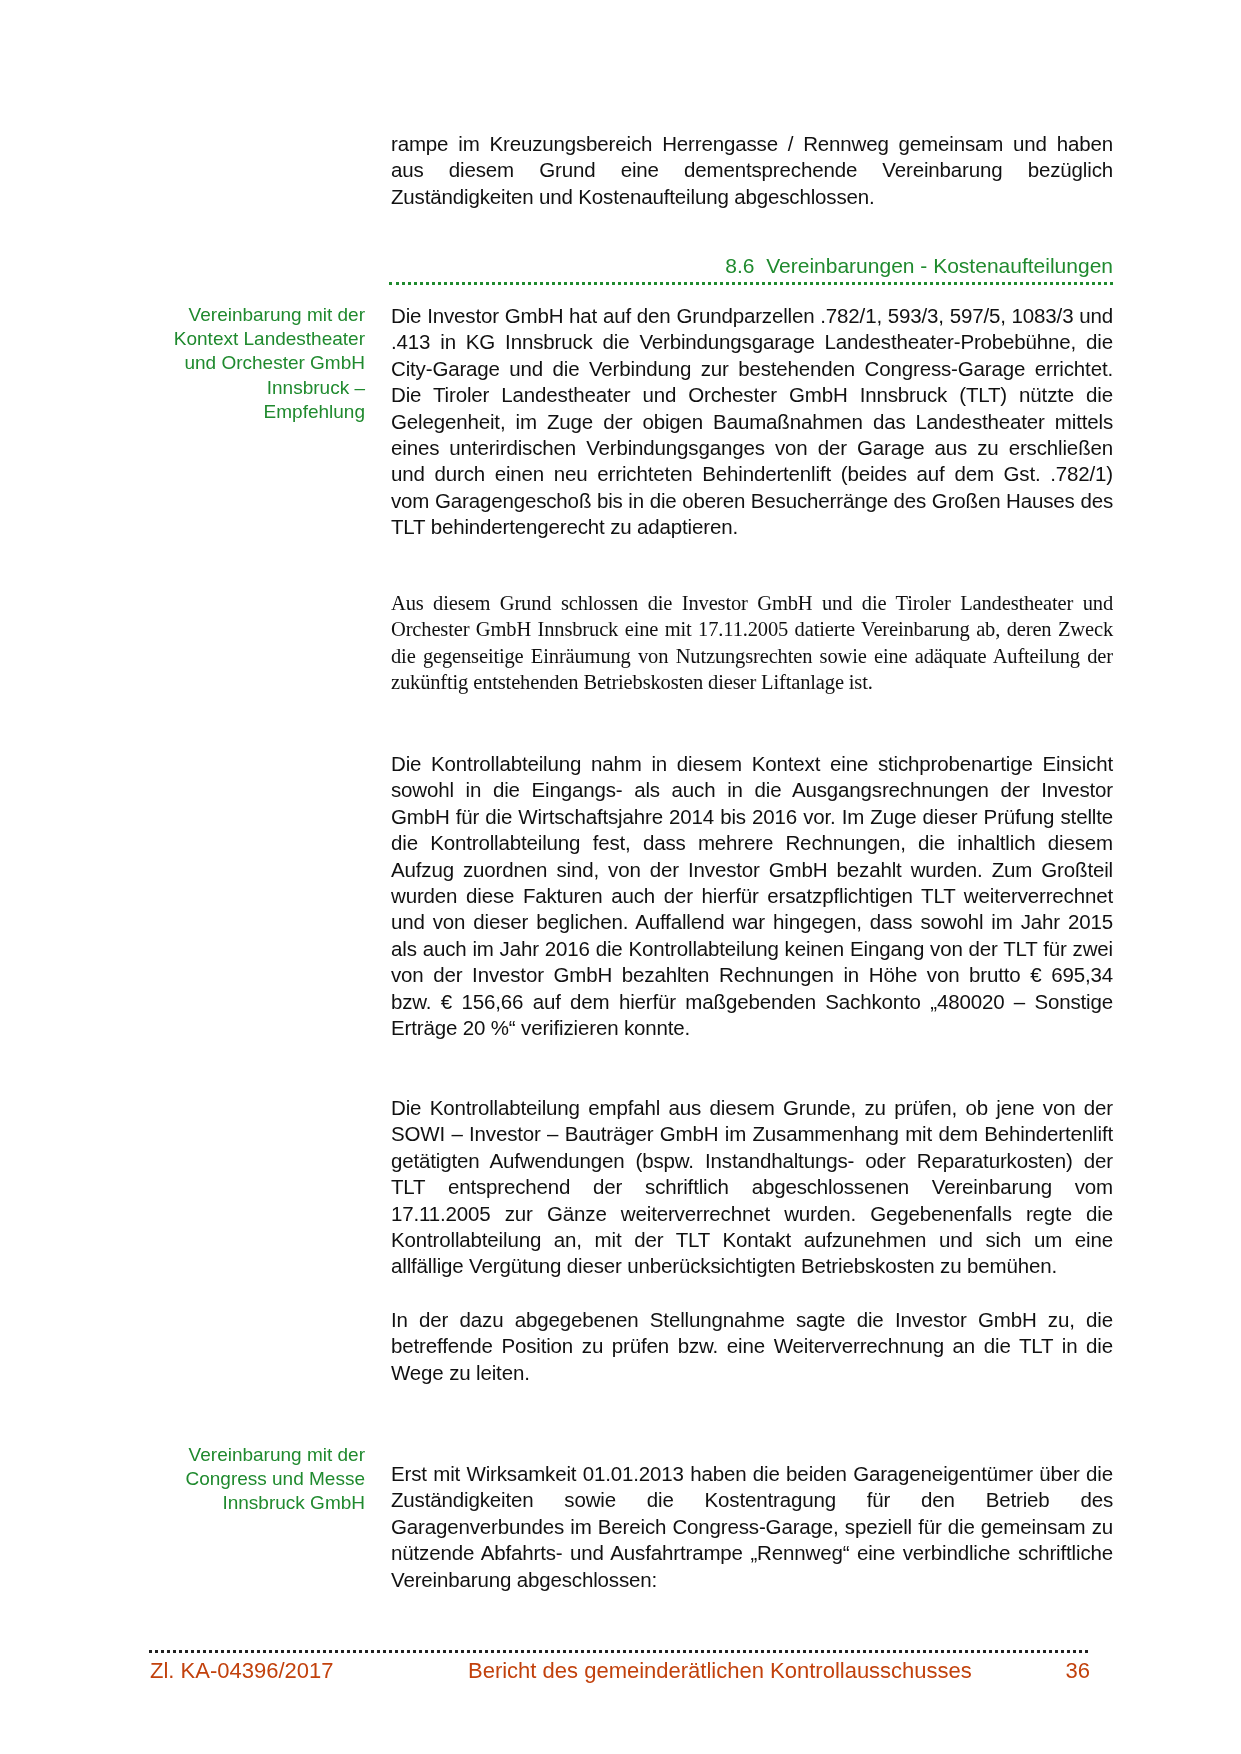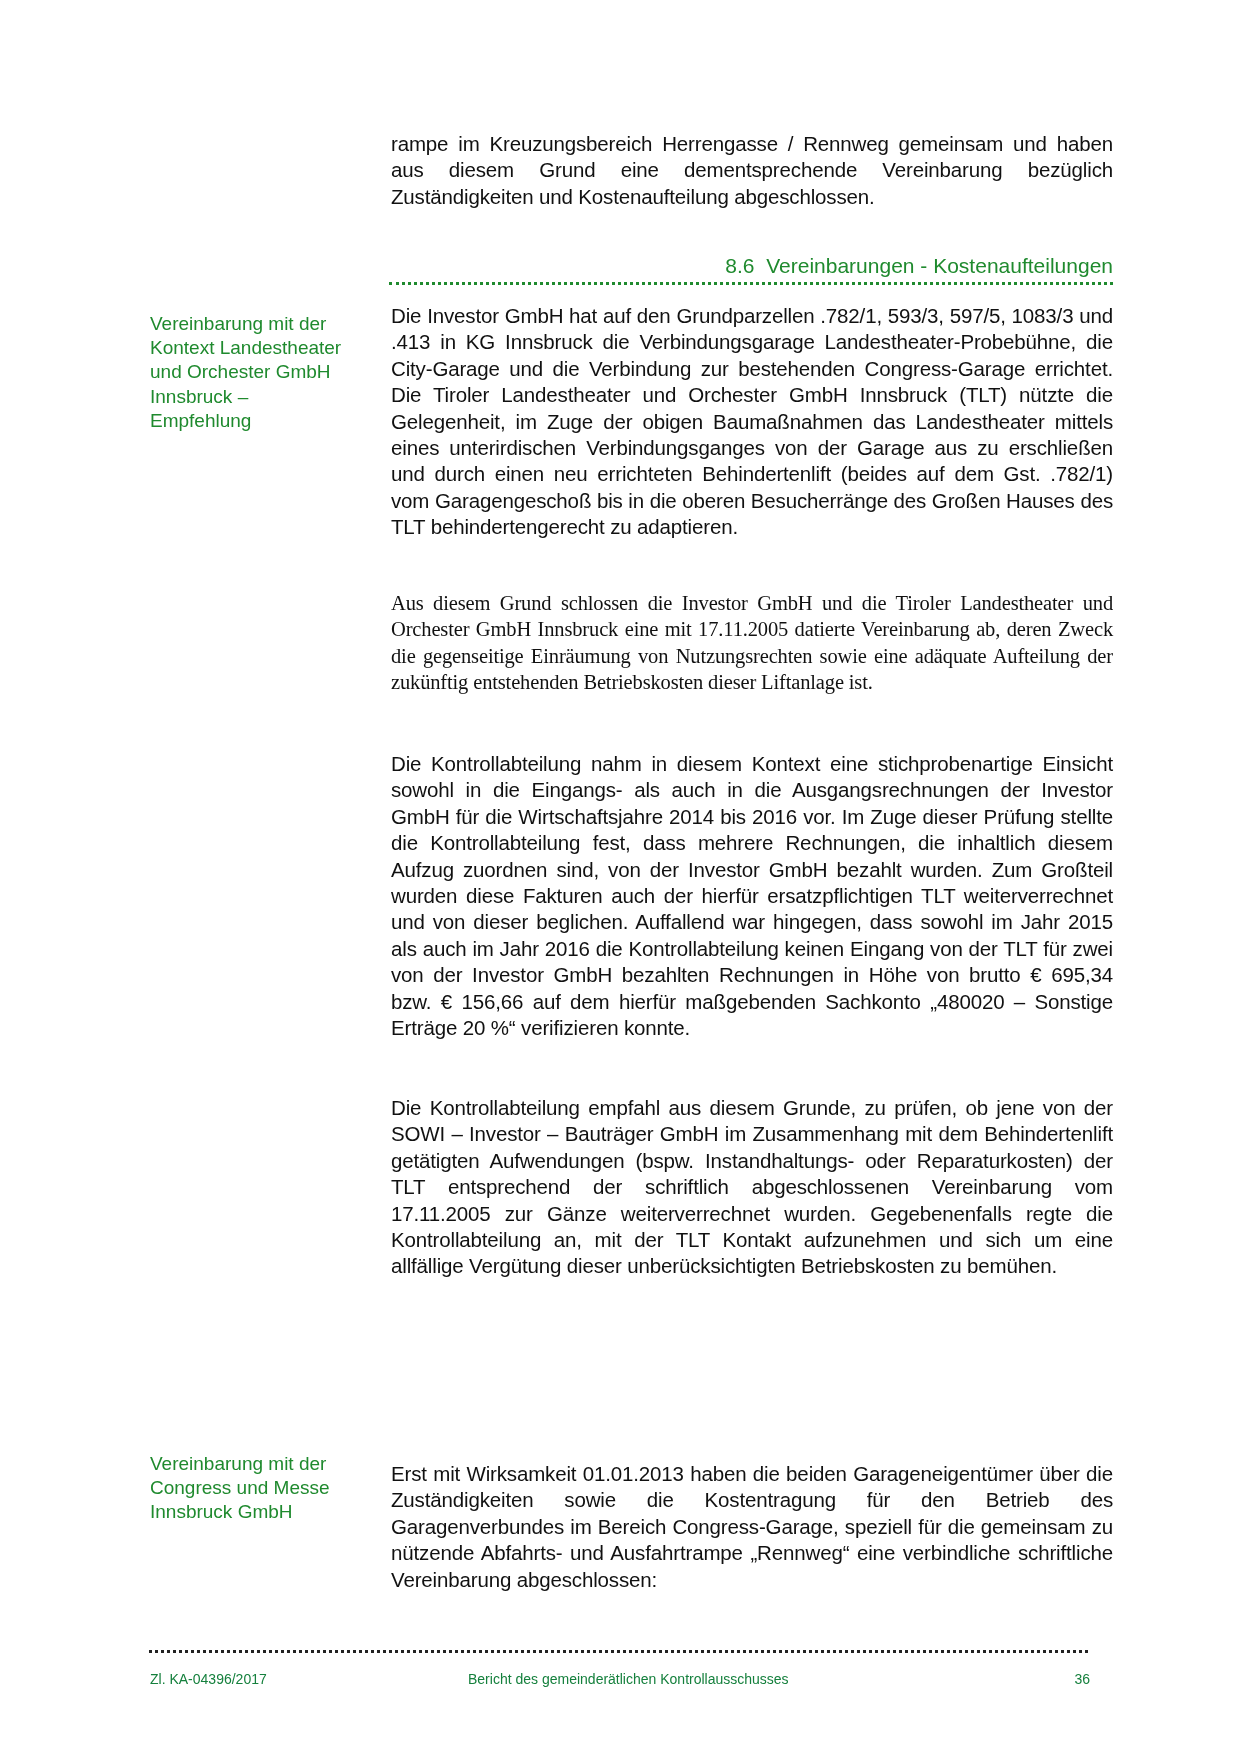--- a/index.html
+++ b/index.html
@@ -8,37 +8,37 @@
     font-family: "Liberation Sans", sans-serif; color: #111111;
   }
   .page { position: absolute; left: 0; top: 0; width: 1241px; height: 1754px; }
   .main-col {
     position: absolute; left: 391px; width: 722px;
     font-size: 20.5px; line-height: 26.4px; text-align: justify;
     letter-spacing: -0.15px;
   }
   .margin-note {
     position: absolute; left: 150px; width: 215px;
-    font-size: 19px; line-height: 24.2px; color: #1f8a2e; text-align: left; margin-top: 9px;
+    font-size: 19px; line-height: 24.2px; color: #1f8a2e; text-align: right;
   }
   .para { margin: 0; hyphens: manual; }
   .section-heading {
     position: absolute; left: 391px; width: 722px; top: 253px;
     text-align: right; color: #1f8a2e; font-size: 21px; line-height: 26px;
   }
   .heading-rule {
     position: absolute; left: 389px; width: 724px; top: 282px; height: 0;
     border-top: 3px dotted #1f8a2e;
   }
   .footer-rule {
     position: absolute; left: 149px; width: 939px; top: 1650px; height: 0;
     border-top: 3px dotted #222222;
   }
   .footer {
-    position: absolute; top: 1660px; font-size: 14px; line-height: 22px; color: #15803d; margin-top: 8px;
+    position: absolute; top: 1660px; font-size: 22px; line-height: 22px; color: #c2410c;
   }
   .footer-left { left: 150px; }
   .footer-center { left: 468px; }
   .footer-right { left: 1060px; width: 30px; text-align: right; }
 </style>
 </head>
 <body>
 
 <div class="page">
 
@@ -56,20 +56,21 @@
   </div>
 
   <p class="para main-col" style="top:303px;">Die Investor GmbH hat auf den Grundparzellen .782/1, 593/3, 597/5, 1083/3 und .413 in KG Innsbruck die Verbindungsgarage Landesthea­ter-Probebühne, die City-Garage und die Verbindung zur bestehenden Congress-Garage errichtet. Die Tiroler Landestheater und Orchester GmbH Innsbruck (TLT) nützte die Gelegenheit, im Zuge der obigen Baumaßnahmen das Landestheater mittels eines unterirdischen Ver­bindungsganges von der Garage aus zu erschließen und durch einen neu errichteten Behindertenlift (beides auf dem Gst. .782/1) vom Gara­gengeschoß bis in die oberen Besucherränge des Großen Hauses des TLT behindertengerecht zu adaptieren.</p>
 
   <p class="para main-col" style="top:590px;font-family:Liberation Serif, serif;">Aus diesem Grund schlossen die Investor GmbH und die Tiroler Lan­destheater und Orchester GmbH Innsbruck eine mit 17.11.2005 datier­te Vereinbarung ab, deren Zweck die gegenseitige Einräumung von Nutzungsrechten sowie eine adäquate Aufteilung der zukünftig entste­henden Betriebskosten dieser Liftanlage ist.</p>
 
   <p class="para main-col" style="top:751px;">Die Kontrollabteilung nahm in diesem Kontext eine stichprobenartige Einsicht sowohl in die Eingangs- als auch in die Ausgangsrechnungen der Investor GmbH für die Wirtschaftsjahre 2014 bis 2016 vor. Im Zuge dieser Prüfung stellte die Kontrollabteilung fest, dass mehrere Rech­nungen, die inhaltlich diesem Aufzug zuordnen sind, von der Investor GmbH bezahlt wurden. Zum Großteil wurden diese Fakturen auch der hierfür ersatzpflichtigen TLT weiterverrechnet und von dieser begli­chen. Auffallend war hingegen, dass sowohl im Jahr 2015 als auch im Jahr 2016 die Kontrollabteilung keinen Eingang von der TLT für zwei von der Investor GmbH bezahlten Rechnungen in Höhe von brutto € 695,34 bzw. € 156,66 auf dem hierfür maßgebenden Sachkonto „480020 – Sonstige Erträge 20 %“ verifizieren konnte.</p>
 
   <p class="para main-col" style="top:1095px;">Die Kontrollabteilung empfahl aus diesem Grunde, zu prüfen, ob jene von der SOWI – Investor – Bauträger GmbH im Zusammenhang mit dem Behindertenlift getätigten Aufwendungen (bspw. Instandhaltungs- oder Reparaturkosten) der TLT entsprechend der schriftlich abge­schlossenen Vereinbarung vom 17.11.2005 zur Gänze weiterverrech­net wurden. Gegebenenfalls regte die Kontrollabteilung an, mit der TLT Kontakt aufzunehmen und sich um eine allfällige Vergütung dieser un­berücksichtigten Betriebskosten zu bemühen.</p>
 
+  <p class="para main-col" style="top:1307px;">In der dazu abgegebenen Stellungnahme sagte die Investor GmbH zu, die betreffende Position zu prüfen bzw. eine Weiterverrechnung an die TLT in die Wege zu leiten.</p>
 
   <div class="margin-note" style="top:1443px;">
     <div>Vereinbarung mit der</div>
     <div>Congress und Messe</div>
     <div>Innsbruck GmbH</div>
   </div>
 
   <p class="para main-col" style="top:1443px;margin-top:18px;">Erst mit Wirksamkeit 01.01.2013 haben die beiden Garageneigentümer über die Zuständigkeiten sowie die Kostentragung für den Betrieb des Garagenverbundes im Bereich Congress-Garage, speziell für die ge­meinsam zu nützende Abfahrts- und Ausfahrtrampe „Rennweg“ eine verbindliche schriftliche Vereinbarung abgeschlossen:</p>
 
   <div class="footer-rule"></div>

